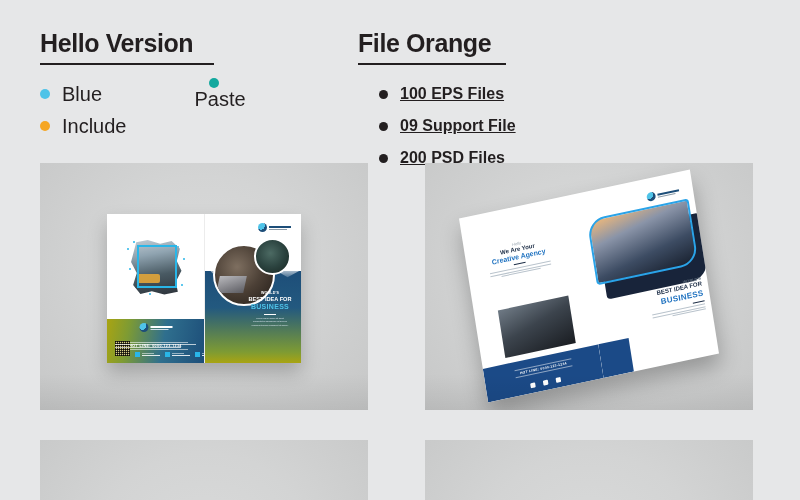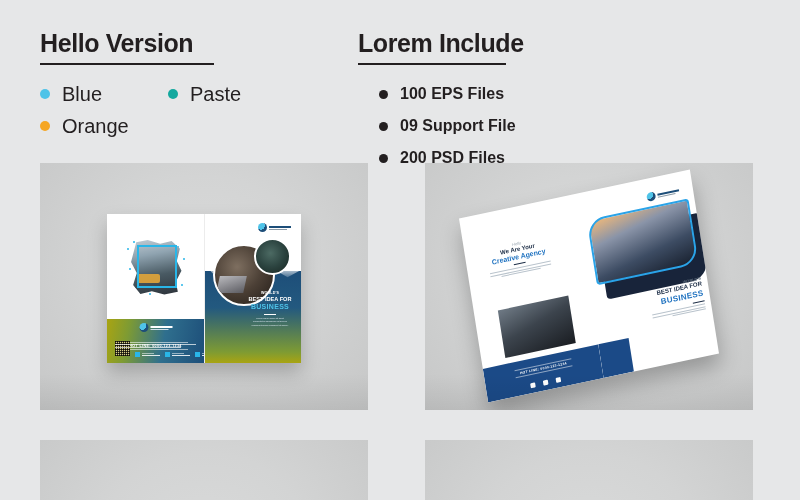--- a/index.html
+++ b/index.html
@@ -63,25 +63,25 @@
     flex: 0 0 auto;
     margin-right: 12px;
   }
   .dot.sm { width: 9px; height: 9px; }
 
   .bullet-label {
     font-size: 20px;
     color: #231f20;
     white-space: nowrap;
   }
-  .bullet-label.bold { font-weight: bold; font-size: 16px; }
+  .bullet-label.bold { font-weight: bold; font-size: 16px; text-decoration: underline; }
 
   
   .cv-c1 { width: 128px; }
-  .cv-c2 { width: 104px; }
+  .cv-c2 { width: 104px; flex-direction: column; }
   .cv-c3 { width: auto; }
 
   .fi-pad { padding-left: 21px; }
   .fi-c1 { width: 160px; }
   .fi-c2 { width: auto; }
 
   
   .mock-grid {
     position: absolute;
     left: 40px;
@@ -394,29 +394,29 @@
       </div>
 
       <div class="bullet-item cv-c2">
         <span class="dot" style="background:#13a89e"></span>
         <span class="bullet-label">Paste</span>
       </div>
 
 
       <div class="bullet-item cv-c1">
         <span class="dot" style="background:#f5a623"></span>
-        <span class="bullet-label">Orange</span>
+        <span class="bullet-label">Include</span>
       </div>
 
 
     </div>
   </div>
 
   <div class="info-col right">
-    <div class="section-title">Lorem Include</div>
+    <div class="section-title">File Orange</div>
     <div class="title-rule file-rule"></div>
 
     <div class="bullet-grid fi-pad">
 
       <div class="bullet-item fi-c1">
         <span class="dot sm" style="background:#231f20"></span>
         <span class="bullet-label bold">100 EPS Files</span>
       </div>
 
       <div class="bullet-item fi-c2">

